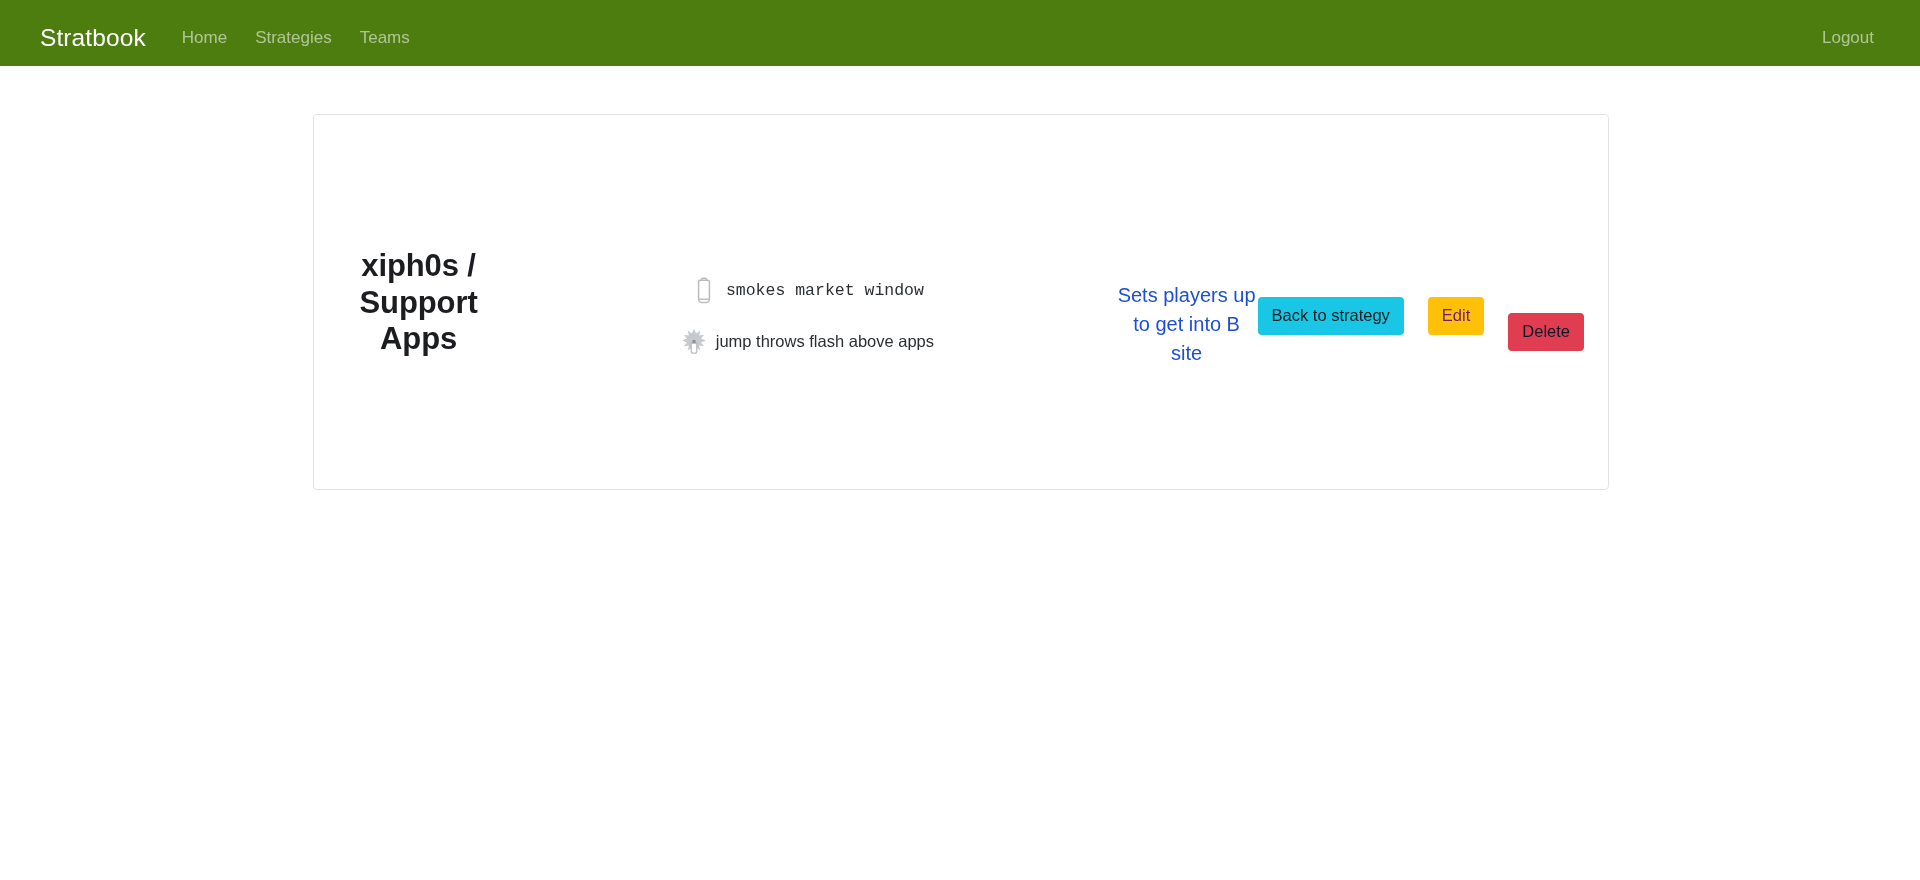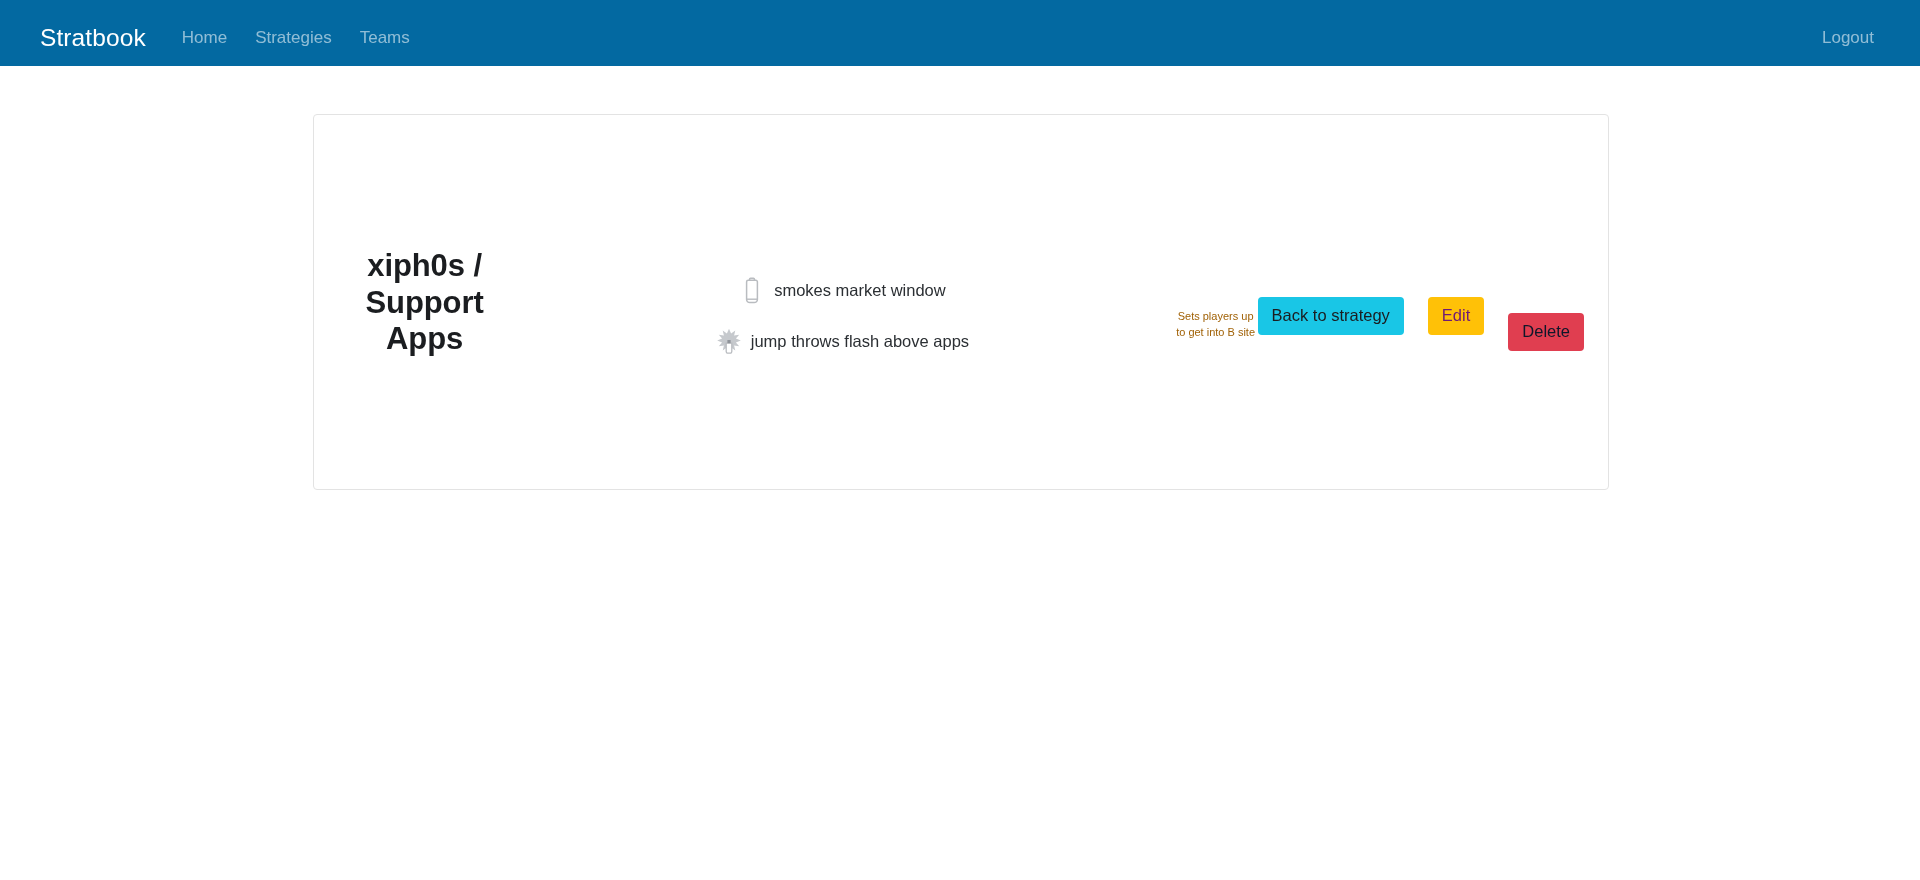--- a/index.html
+++ b/index.html
@@ -20,21 +20,21 @@
     height: 880px;
     background: #ffffff;
   }
 
   
   .navbar {
     position: absolute;
     top: 0; left: 0;
     width: 1920px;
     height: 75px;
-    background: #0369a1;
+    background: #4d7c0f;
     display: flex;
     align-items: center;
     padding: 0 40px;
   }
   .brand {
     color: #ffffff;
     font-size: 24.5px;
     font-weight: 400;
     letter-spacing: .1px;
     margin-right: 36px;
@@ -109,42 +109,42 @@
     display: flex;
     flex-direction: column;
     align-items: center;
   }
   .ability-row {
     display: flex;
     align-items: center;
     gap: 9px;
     margin-top: 0;
   }
-  .ability-row.first { margin-top: 34px; }
+  .ability-row.first { margin-top: 34px; font-family: Liberation Mono, monospace; }
   .ability-row.second { margin-top: 21px; }
   .ability-icon {
     width: 26px;
     height: 30px;
     display: inline-flex;
     align-items: center;
     justify-content: center;
     flex: 0 0 auto;
   }
   .ability-icon svg { display: block; }
   .ability-text {
     font-size: 16.5px;
     color: #2b2f33;
     line-height: 1.4;
     white-space: nowrap;
   }
 
   .description {
     margin-top: 51px;
-    font-size: 11px;
-    color: #a16207;
+    font-size: 20px;
+    color: #1d4ed8;
     text-align: center;
     line-height: 1.45;
   }
 
   .button-row {
     margin-top: 50px;
     display: flex;
     align-items: flex-start;
     gap: 24px;
   }

